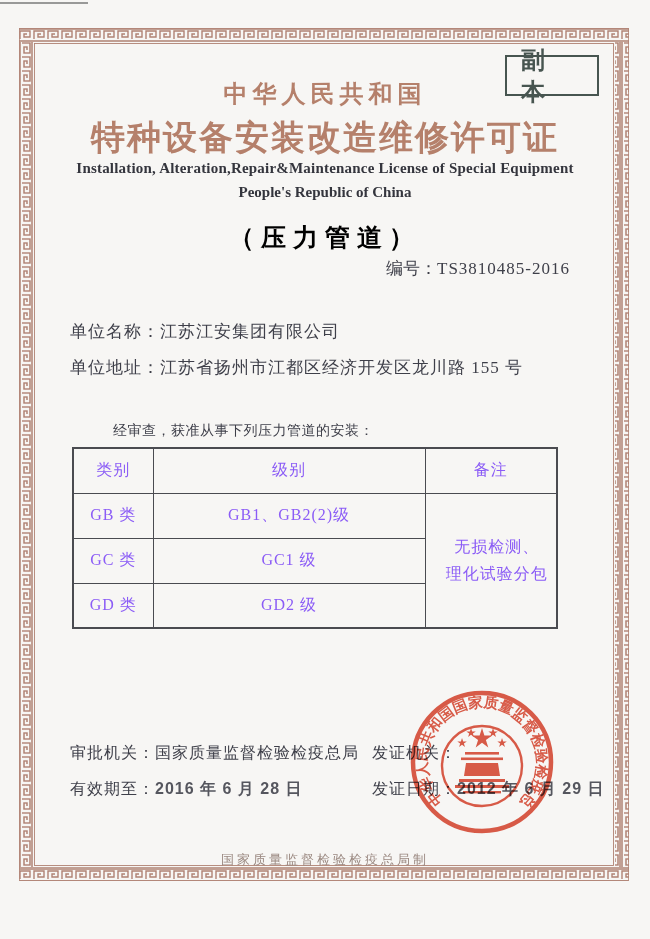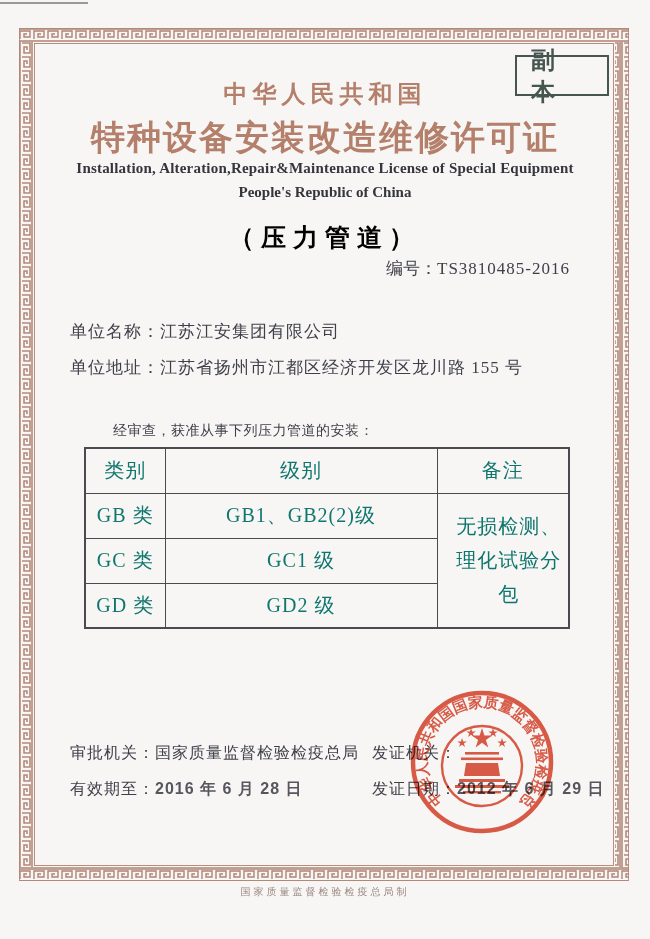--- a/index.html
+++ b/index.html
@@ -21,21 +21,20 @@
   #frame{ left:19px; top:28px; }
 
   
   .badge{
     left:505px; top:55px; width:94px; height:41px;
     border:2.5px solid #475550;
     display:flex; align-items:center; justify-content:center;
     font-size:24px; font-weight:bold; color:#475550;
     letter-spacing:14px; padding-left:14px;
     font-family:"Liberation Sans","DejaVu Sans",sans-serif;
-    margin-left:10px;
   }
 
   .title-cn1{
     top:78px; font-size:24px; font-weight:bold; color:#b5806b;
     letter-spacing:5px;
     font-family:"Liberation Sans","DejaVu Sans",sans-serif;
   }
   .title-cn2{
     top:115px; font-size:34px; font-weight:bold; color:#b5806b;
     letter-spacing:2px;
@@ -50,43 +49,43 @@
   .license-line{ top:257px; right:80px; font-size:17px; color:#3e3f49; }
   .license-line .no{ letter-spacing:1px; }
 
   .info-line{ left:70px; font-size:17px; color:#3e3f49; letter-spacing:1px; }
   .info-name{ top:320px; }
   .info-addr{ top:356px; }
 
   .intro{ left:113px; top:422px; font-size:14px; color:#3e3f49; letter-spacing:.5px; }
 
   table.grant{
-    position:absolute; left:84px; top:447px; width:484px;
+    position:absolute; left:72px; top:447px; width:484px;
     border-collapse:collapse; table-layout:fixed;
-    font-size:20px; color:#0f766e;
+    font-size:16px; color:#8b5cf6;
   }
   table.grant td{
     border:1px solid #4a4b50; height:45px;
     text-align:center; vertical-align:middle;
     letter-spacing:1px;
   }
   table.grant{ border:2px solid #4a4b50; }
   td.remark-cell{ text-align:left; padding-left:12px; line-height:1.7; }
 
   .footer-label{ font-size:16px; color:#3e3f49; letter-spacing:1px; }
   .f-row1-left{ left:70px; top:743px; }
   .f-row1-right{ left:372px; top:743px; }
   .f-row2-left{ left:70px; top:779px; }
   .f-row2-right{ left:372px; top:779px; }
   .date-val{
     font-family:"Liberation Sans","DejaVu Sans",sans-serif;
     font-size:16px; color:#55565e; letter-spacing:1px;font-weight:bold;
   }
 
-  .made-by{ top:885px; font-size:10px; color:#9a8880; letter-spacing:3px; }
+  .made-by{ top:851px; font-size:13px; color:#9a8880; letter-spacing:3px; }
 
   .seal{
     left:406px; top:686px; width:152px; height:152px;
     mix-blend-mode:multiply; opacity:.92; z-index:5;
     filter:blur(.3px);
   }
 </style>
 </head>
 <body>
 

